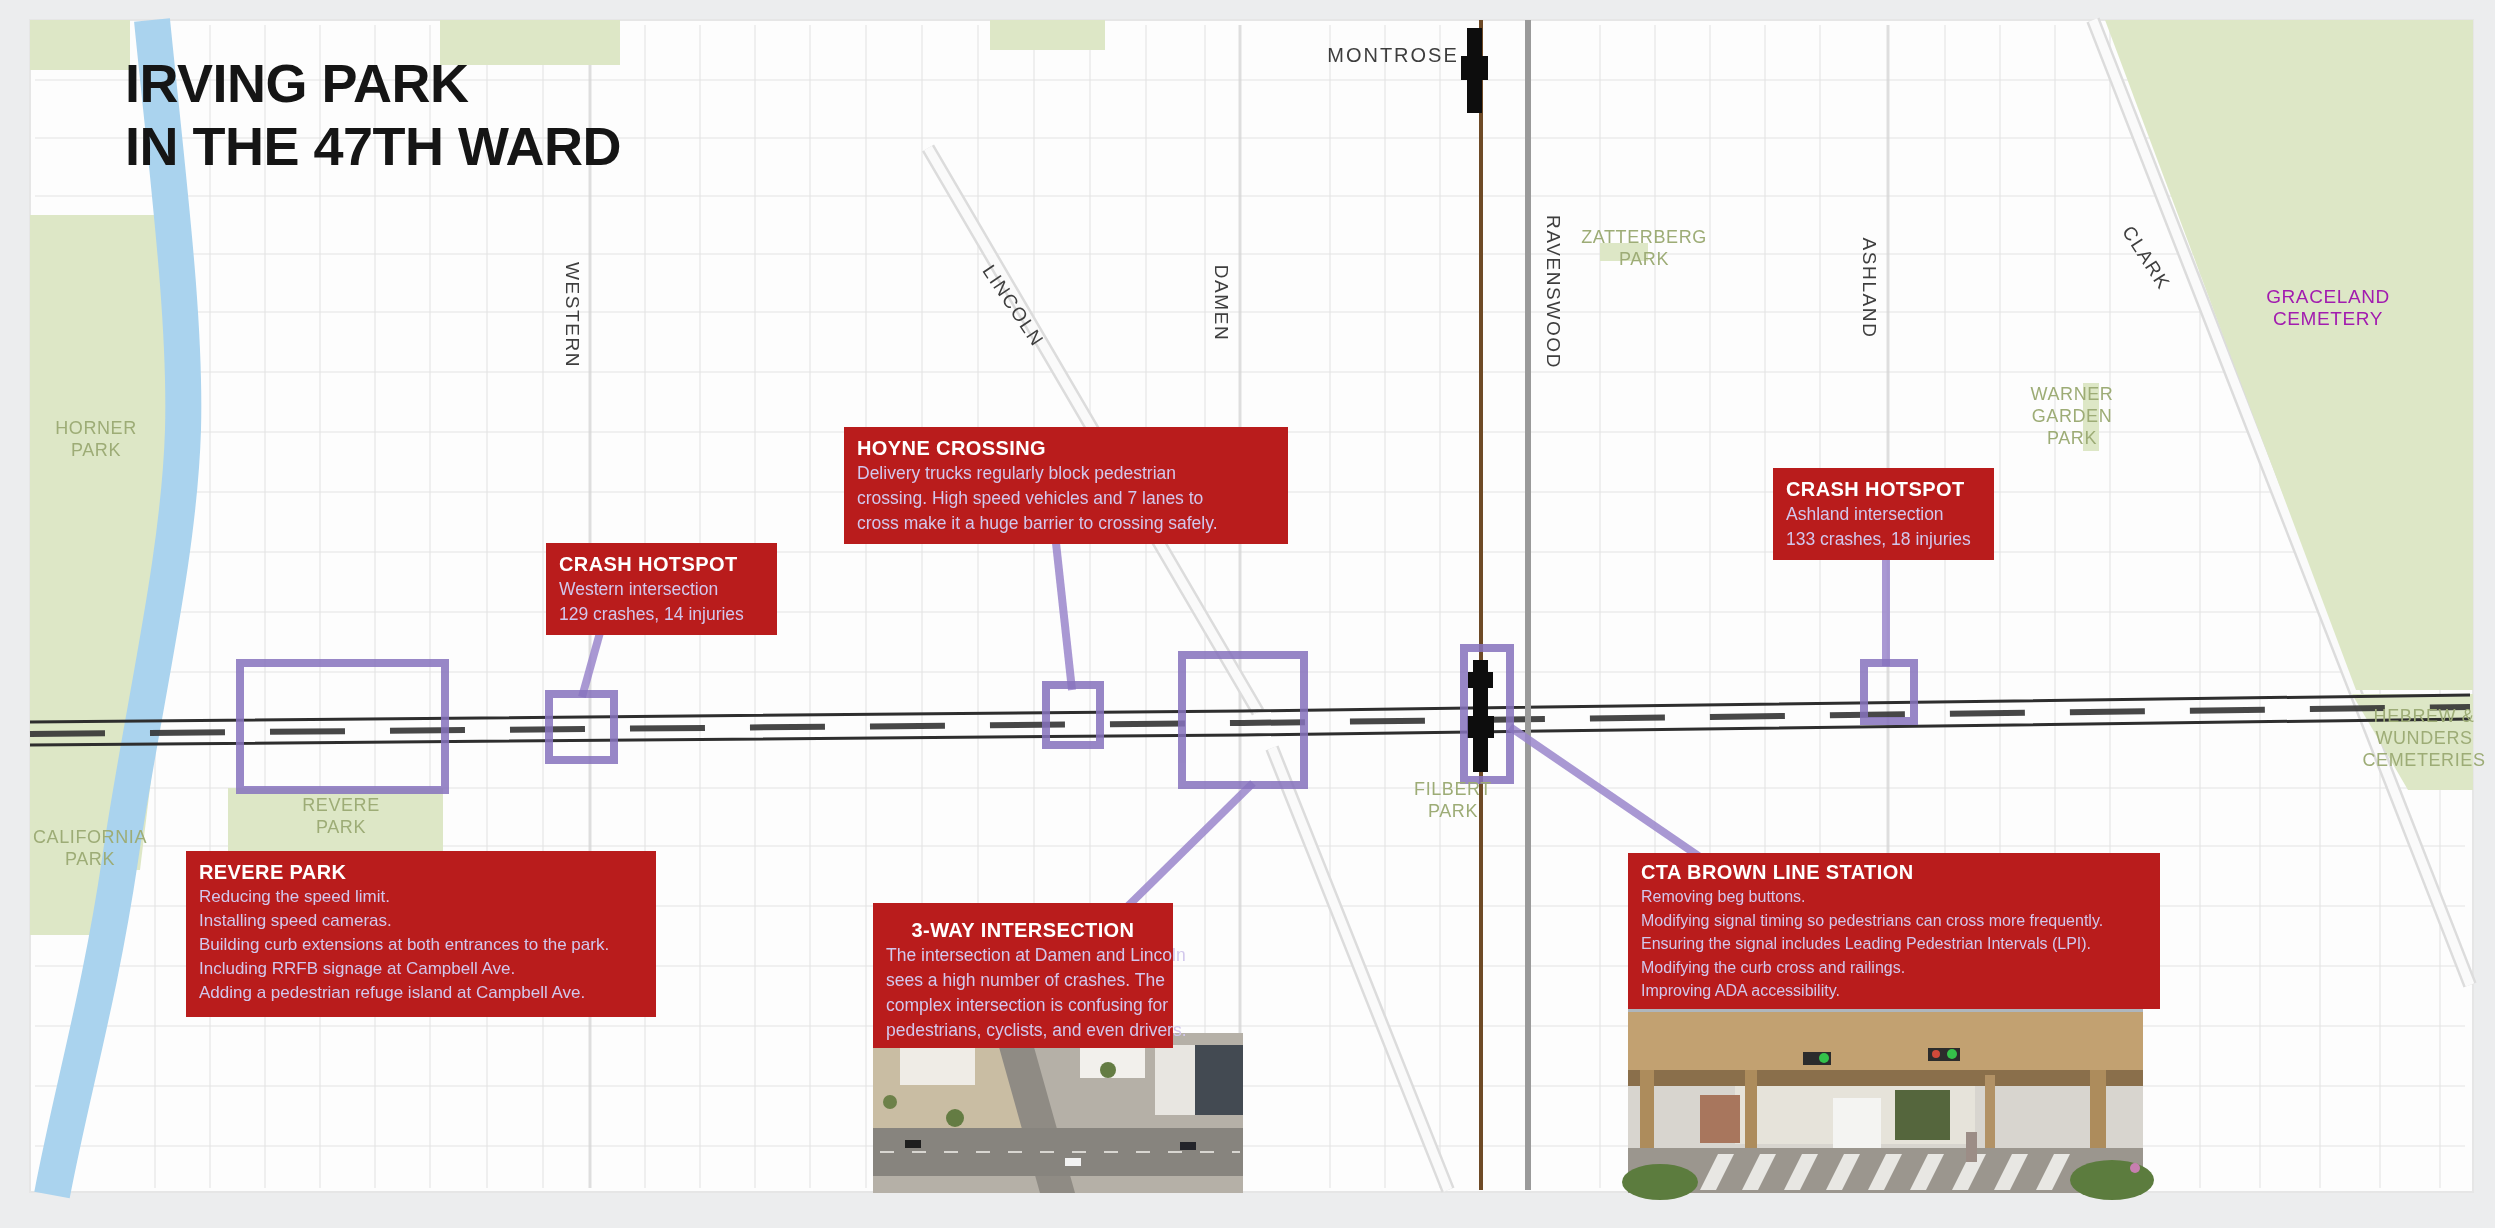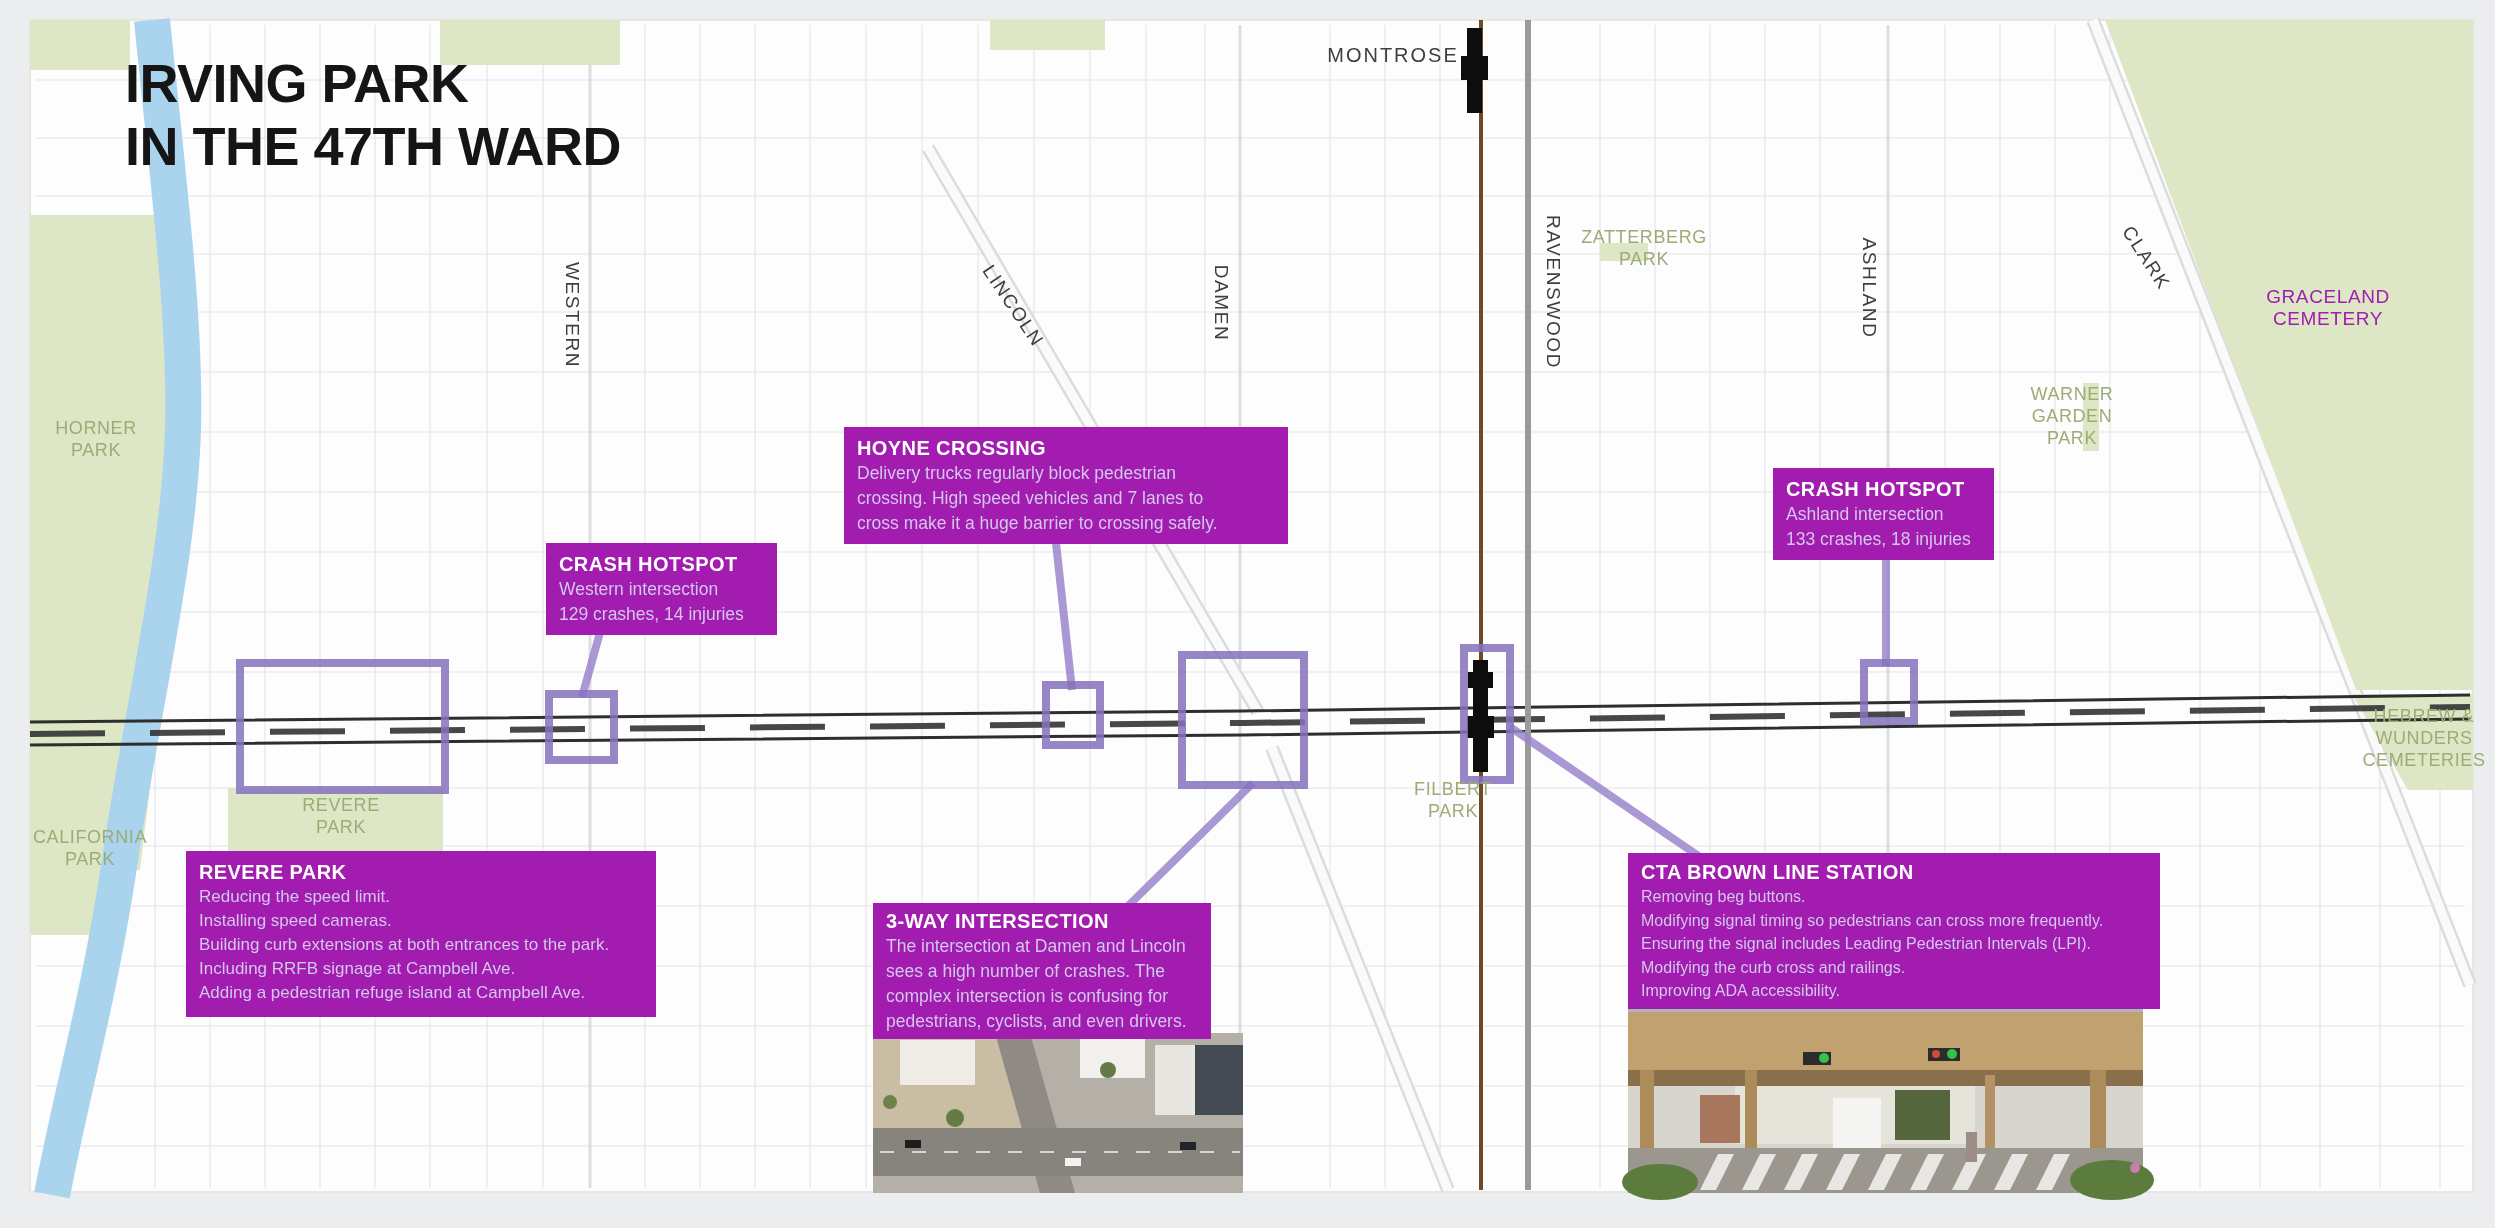--- a/index.html
+++ b/index.html
@@ -8,21 +8,21 @@
   .stage svg.base{position:absolute;left:0;top:0;}
   .map-title{position:absolute;left:125px;top:52px;font-size:54px;line-height:63px;
              font-weight:800;color:#151515;letter-spacing:-0.5px;white-space:pre-line;}
   .street-label{position:absolute;color:#3e3e3e;font-size:19px;letter-spacing:1.6px;
                 white-space:nowrap;transform:translate(-50%,-50%);}
   .street-label.h{font-size:20px;letter-spacing:2px;}
   .place-label{position:absolute;color:#9dac76;font-size:18px;line-height:22px;
                letter-spacing:0.6px;text-align:center;white-space:pre-line;
                transform:translate(-50%,-50%);}
   .place-label.big{font-size:19px;color:#a21caf;}
-  .callout{position:absolute;background:#a21caf;color:#fff;padding:8px 13px;box-sizing:border-box;}
+  .callout{position:absolute;background:#b91c1c;color:#fff;padding:8px 13px;box-sizing:border-box;}
   .callout .title{font-weight:700;font-size:20px;line-height:26px;color:#ffffff;letter-spacing:0.4px;}
   .callout .line{font-size:17.5px;line-height:25px;color:#d2c7ec;white-space:nowrap;}
   .callout.compact .line{font-size:17px;line-height:24px;}
   .callout.cta .line{font-size:16px;line-height:23.5px;}
 </style>
 </head>
 <body>
 
 <div class="stage">
 
@@ -203,21 +203,21 @@
 
   <div class="callout compact" style="left:186px;top:851px;width:470px;min-height:166px;">
     <div class="title">REVERE PARK</div>
     <div class="line">Reducing the speed limit.</div>
     <div class="line">Installing speed cameras.</div>
     <div class="line">Building curb extensions at both entrances to the park.</div>
     <div class="line">Including RRFB signage at Campbell Ave.</div>
     <div class="line">Adding a pedestrian refuge island at Campbell Ave.</div>
   </div>
 
-  <div class="callout" style="left:873px;top:903px;width:338px;min-height:130px;padding-top:5px;padding-bottom:5px;">
+  <div class="callout" style="left:873px;top:903px;width:300px;min-height:130px;padding-top:14px;padding-bottom:5px;text-align:center;">
     <div class="title">3-WAY INTERSECTION</div>
     <div class="line">The intersection at Damen and Lincoln</div>
     <div class="line">sees a high number of crashes. The</div>
     <div class="line">complex intersection is confusing for</div>
     <div class="line">pedestrians, cyclists, and even drivers.</div>
   </div>
 
   <div class="callout cta" style="left:1628px;top:853px;width:532px;min-height:152px;padding-top:6px;padding-bottom:6px;">
     <div class="title">CTA BROWN LINE STATION</div>
     <div class="line">Removing beg buttons.</div>

